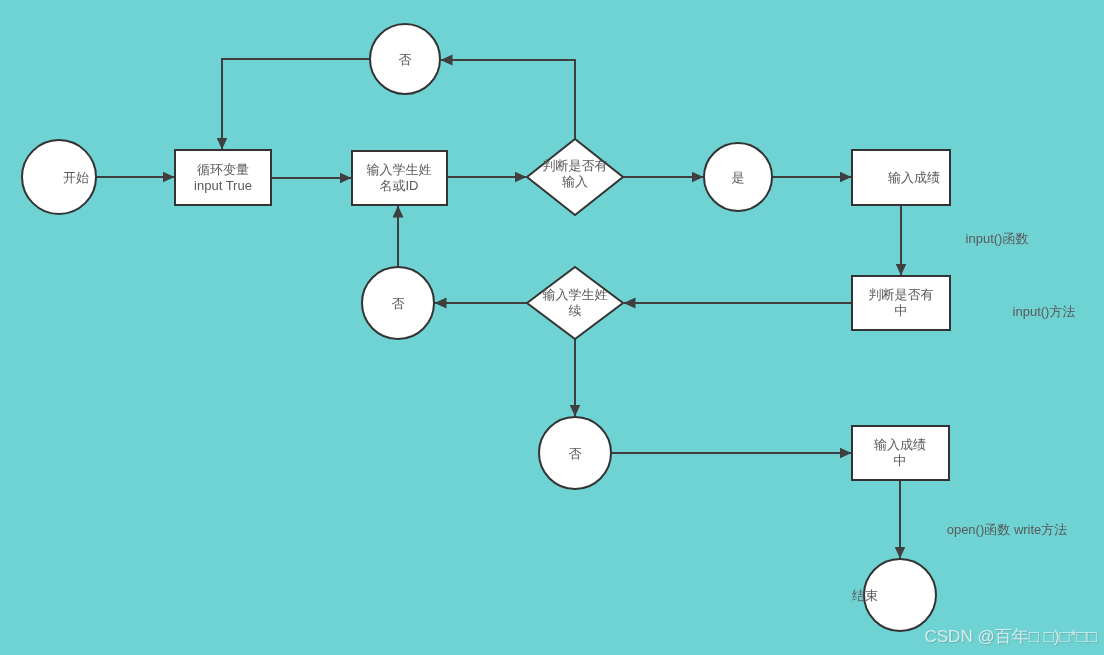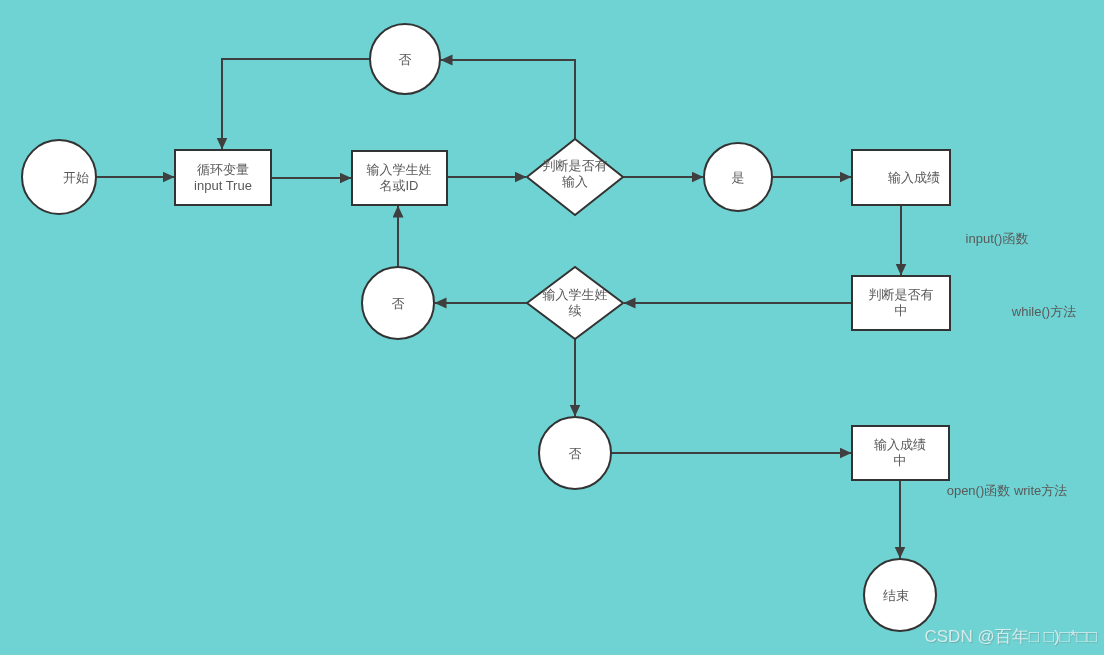--- a/index.html
+++ b/index.html
@@ -123,26 +123,26 @@
 
   <div class="node-label" style="left:398px; top:304px">否</div>
 
   <div class="node-label" style="left:575px; top:454px">否</div>
 
   <div class="node-label" style="left:900px; top:453px">
     <span class="ln">输入成绩</span>
     <span class="ln">中</span>
   </div>
 
-  <div class="node-label" style="left:896px; top:596px">结束</div>
+  <div class="node-label" style="left:865px; top:596px">结束</div>
 
   <div class="annotation" style="left:967px; top:239px">input()函数</div>
 
-  <div class="annotation" style="left:1014px; top:312px">while()方法</div>
+  <div class="annotation" style="left:1014px; top:312px">input()方法</div>
 
-  <div class="annotation" style="left:977px; top:491px">
+  <div class="annotation" style="left:977px; top:530px">
     <span class="ln">open()函数</span>
     <span class="ln">write方法</span>
   </div>
 
   <div class="watermark">CSDN @百年□ □)□*□□</div>
 
 </div>
 
 </body></html>

